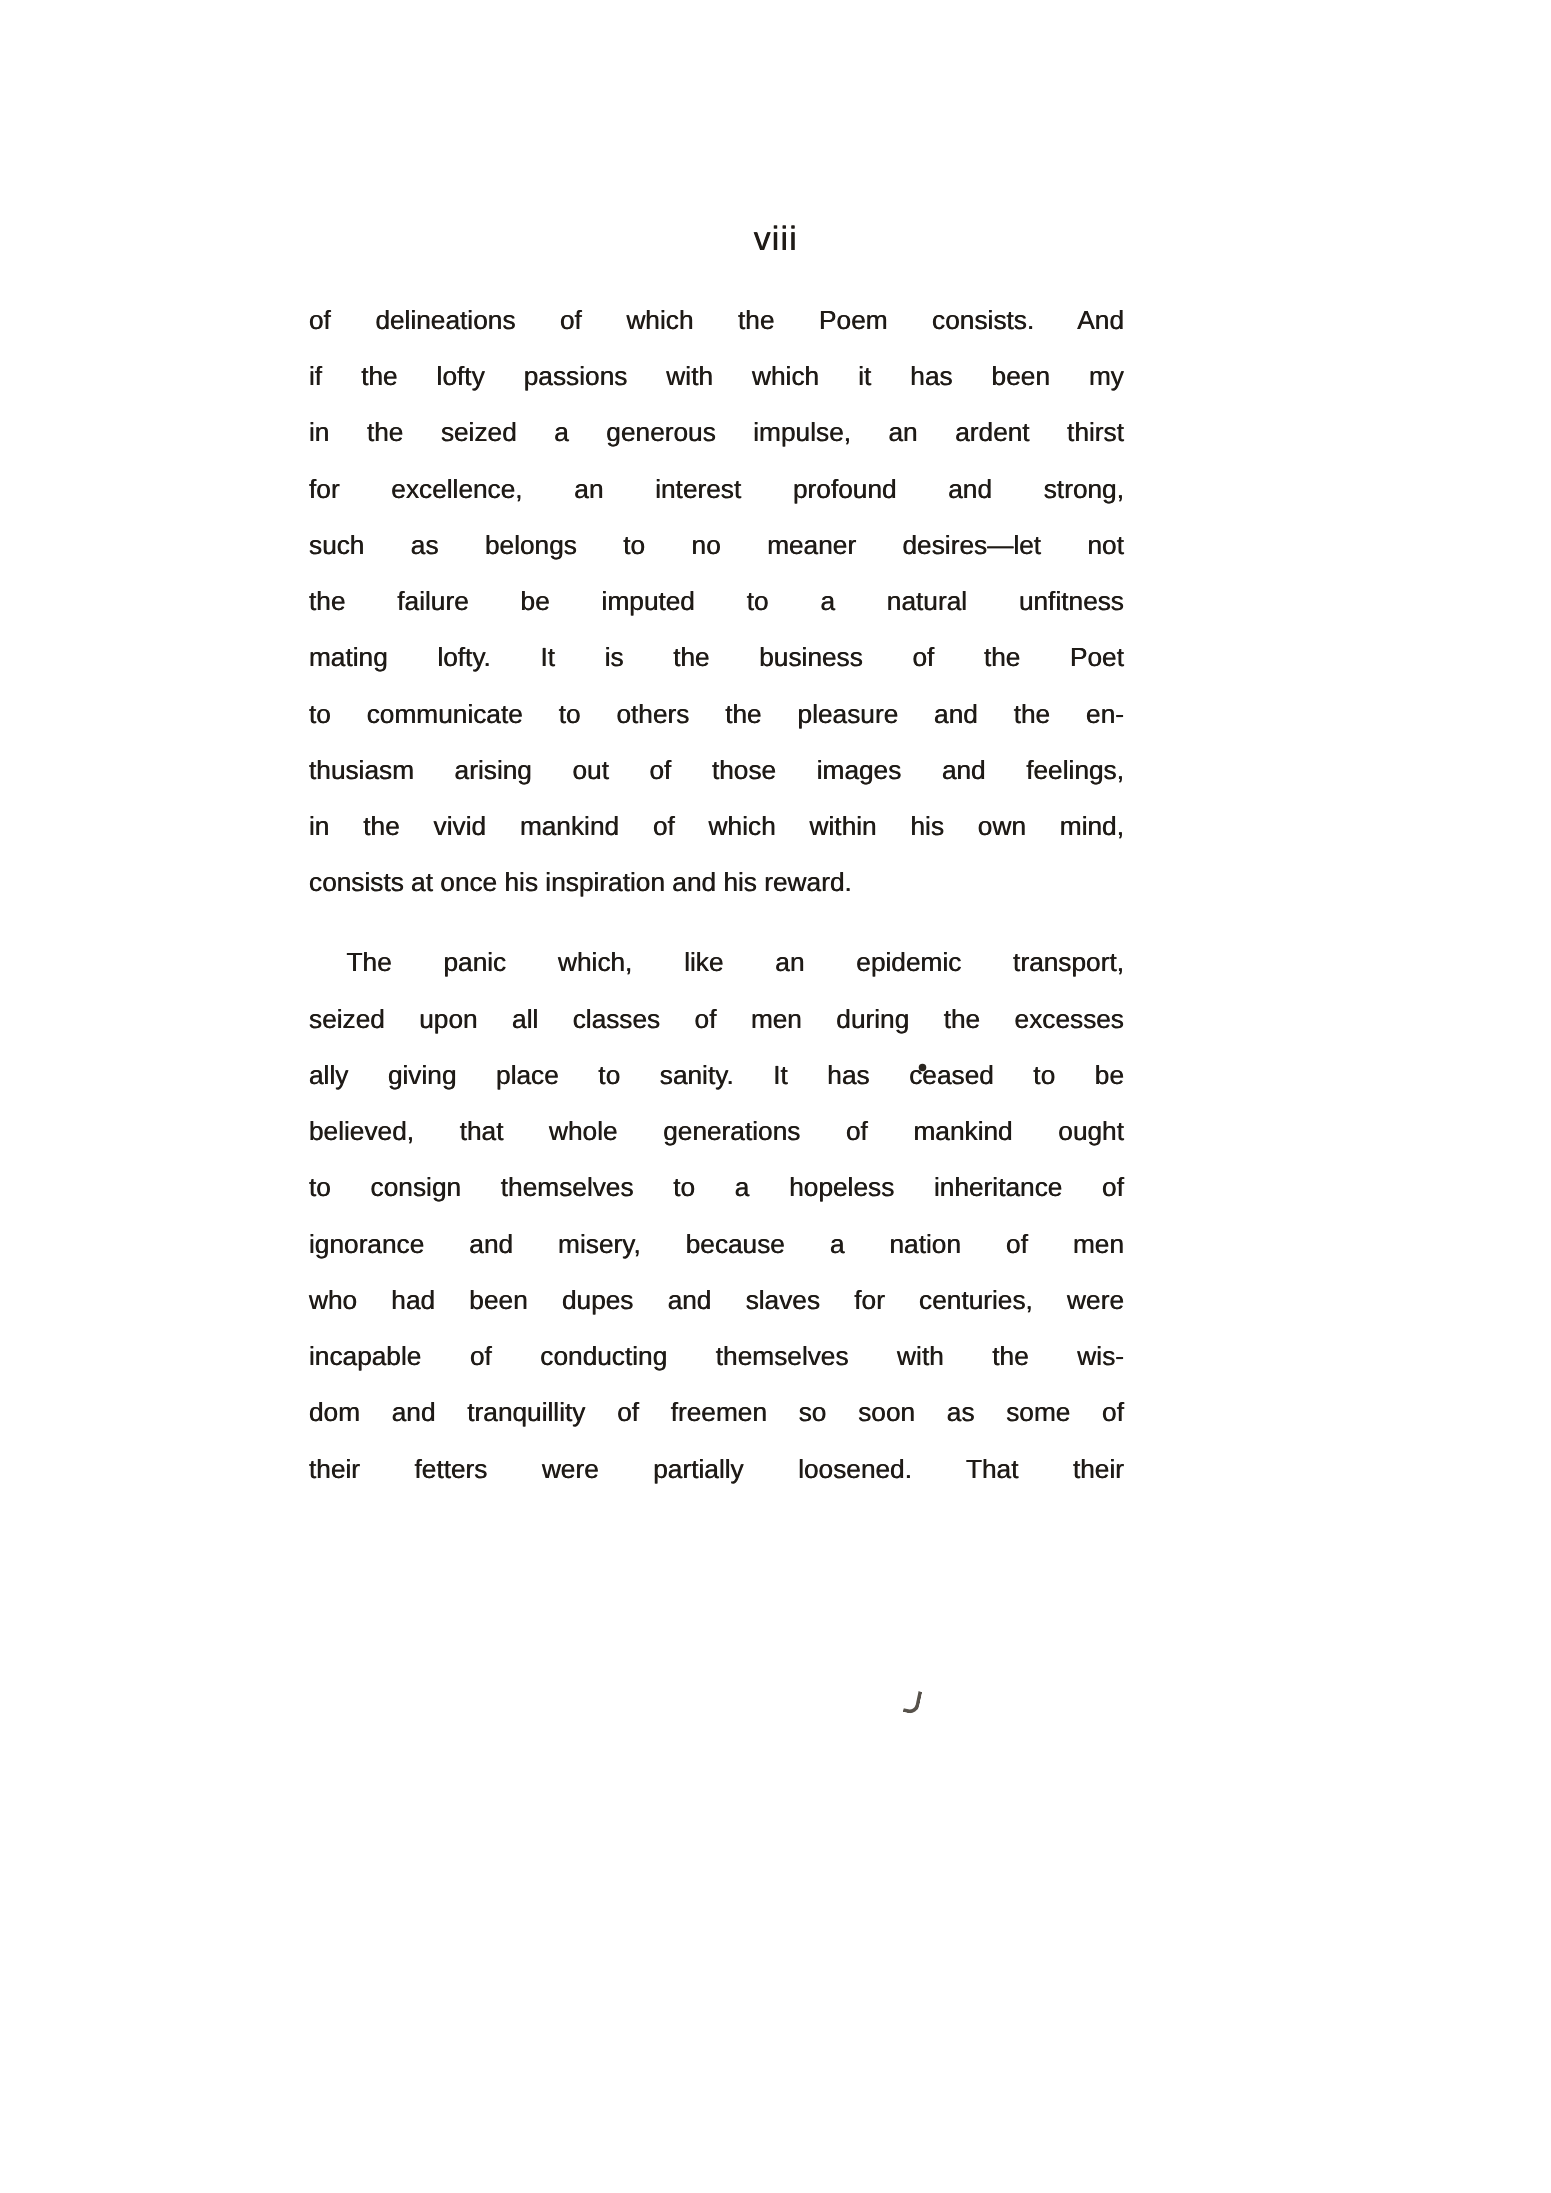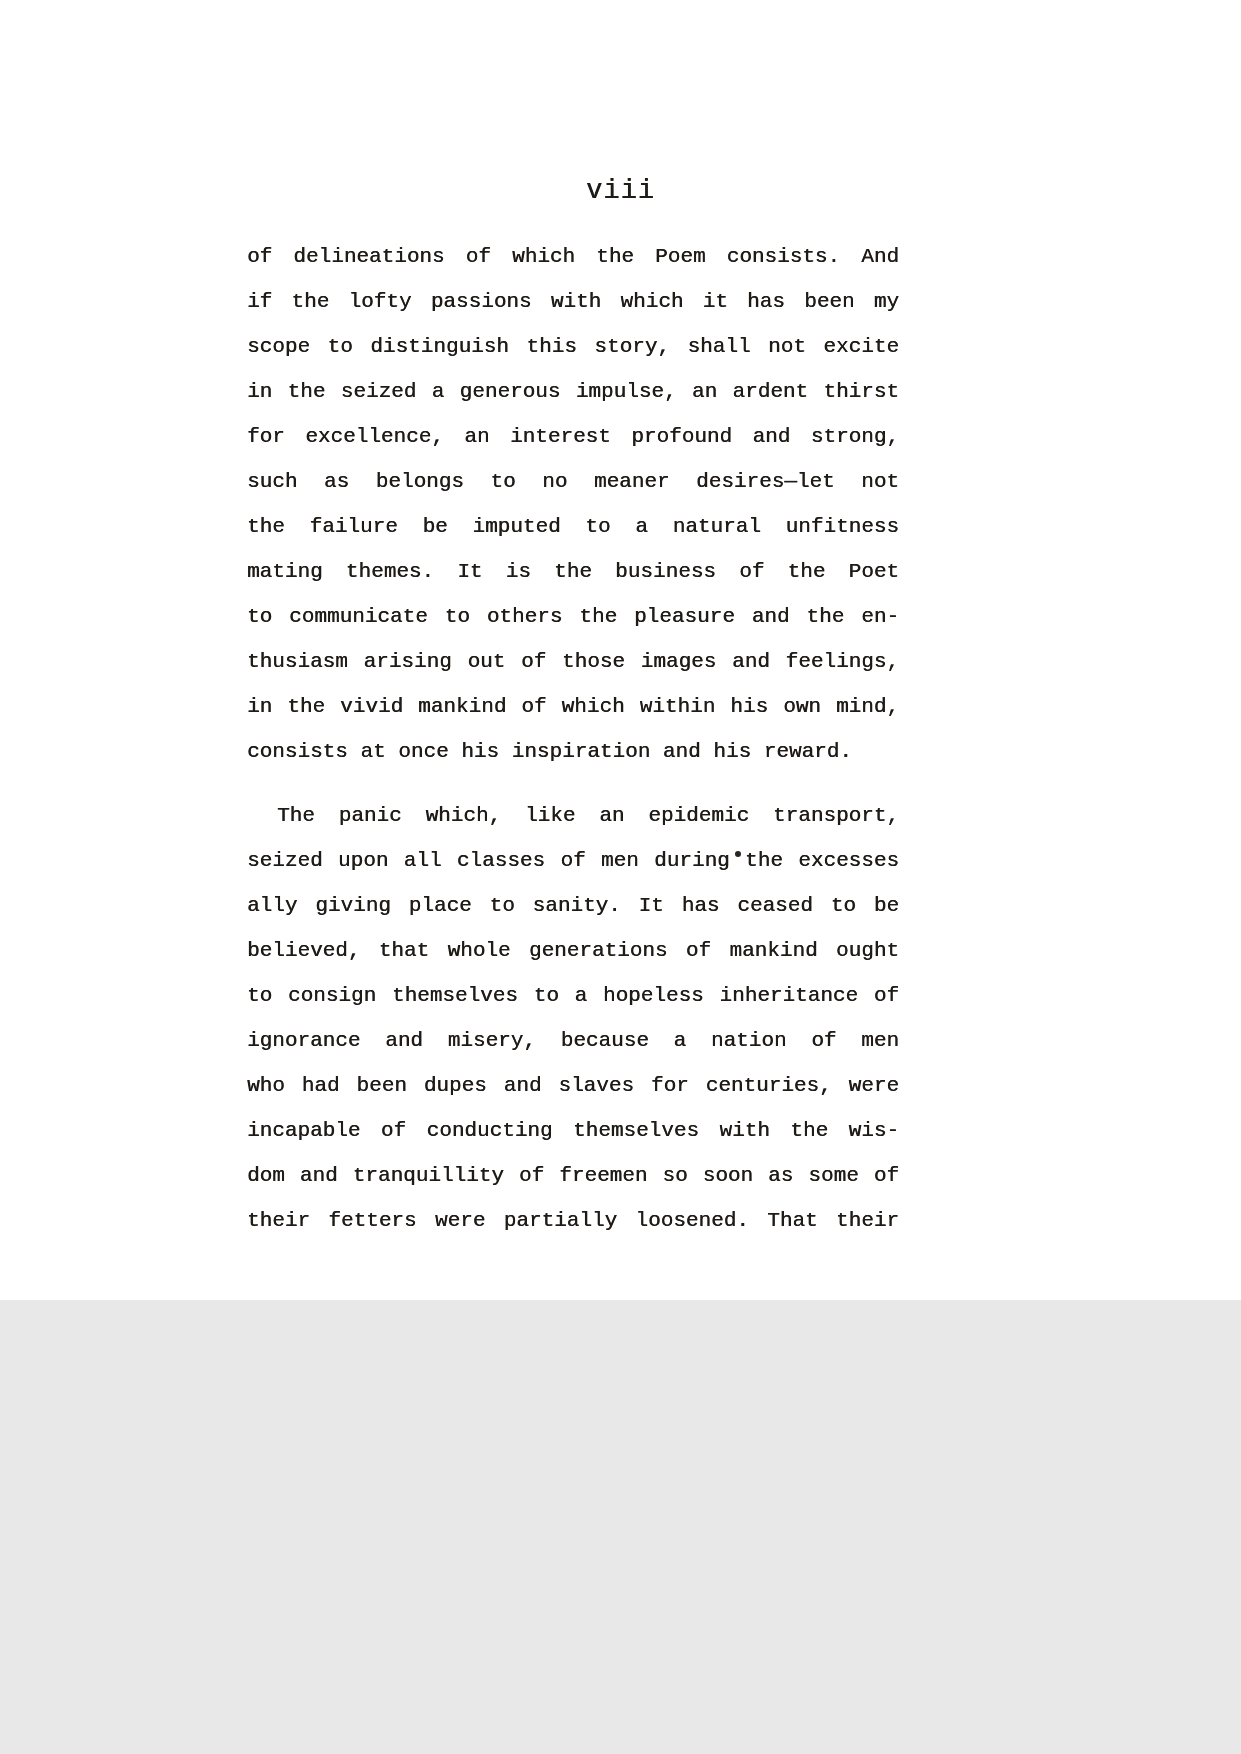--- a/index.html
+++ b/index.html
@@ -3,25 +3,25 @@
 <meta charset="utf-8">
 <style>
   html, body {
     margin: 0;
     padding: 0;
     background: #e8e8e8;
   }
   .page {
     position: relative;
     width: 1241px;
-    height: 1300px;
+    height: 1754px;
     margin: 0 auto;
     background: #ffffff;
     overflow: hidden;
-    font-family: Liberation Mono, monospace;
+    font-family: Liberation Sans, sans-serif;
     color: #1f1b17;
   }
   .page-number {
     position: absolute;
     top: 176px;
     left: 0;
     width: 1241px;
     text-align: center;
     font-size: 27px;
     letter-spacing: 1px;
@@ -77,26 +77,25 @@
 </head>
 <body>
 
 <div class="page" style="background: rgb(255, 255, 255); color: rgb(31, 27, 23);">
   <div class="page-number">viii</div>
 
   <div class="text-block" id="text-block">
       <div class="paragraph">
         <div class="line">of delineations of which the Poem consists.  And</div>
         <div class="line">if the lofty passions with which it has been my</div>
-        <div class="line">scope to distinguish this story, shall not excite</div>
         <div class="line">in the seized a generous impulse, an ardent thirst</div>
         <div class="line">for excellence, an interest profound and strong,</div>
         <div class="line">such as belongs to no meaner desires—let not</div>
         <div class="line">the failure be imputed to a natural unfitness</div>
-        <div class="line">mating themes.  It is the business of the Poet</div>
+        <div class="line">mating lofty.  It is the business of the Poet</div>
         <div class="line">to communicate to others the pleasure and the en-</div>
         <div class="line">thusiasm arising out of those images and feelings,</div>
         <div class="line">in the vivid mankind of which within his own mind,</div>
         <div class="line no-justify">consists at once his inspiration and his reward.</div>
       </div>
       <div class="paragraph">
         <div class="line indent">The panic which, like an epidemic transport,</div>
         <div class="line">seized upon all classes of men during the excesses</div>
         <div class="line">ally giving place to sanity.  It has ceased to be</div>
         <div class="line">believed, that whole generations of mankind ought</div>

